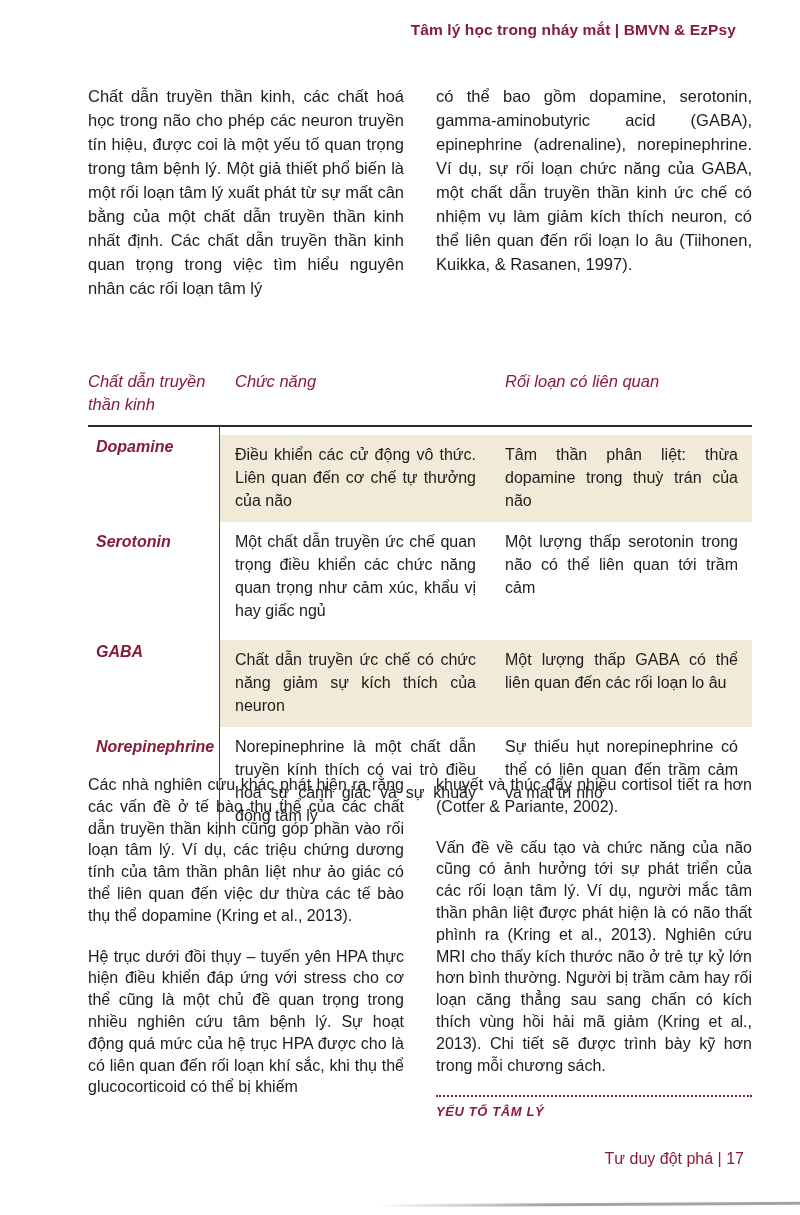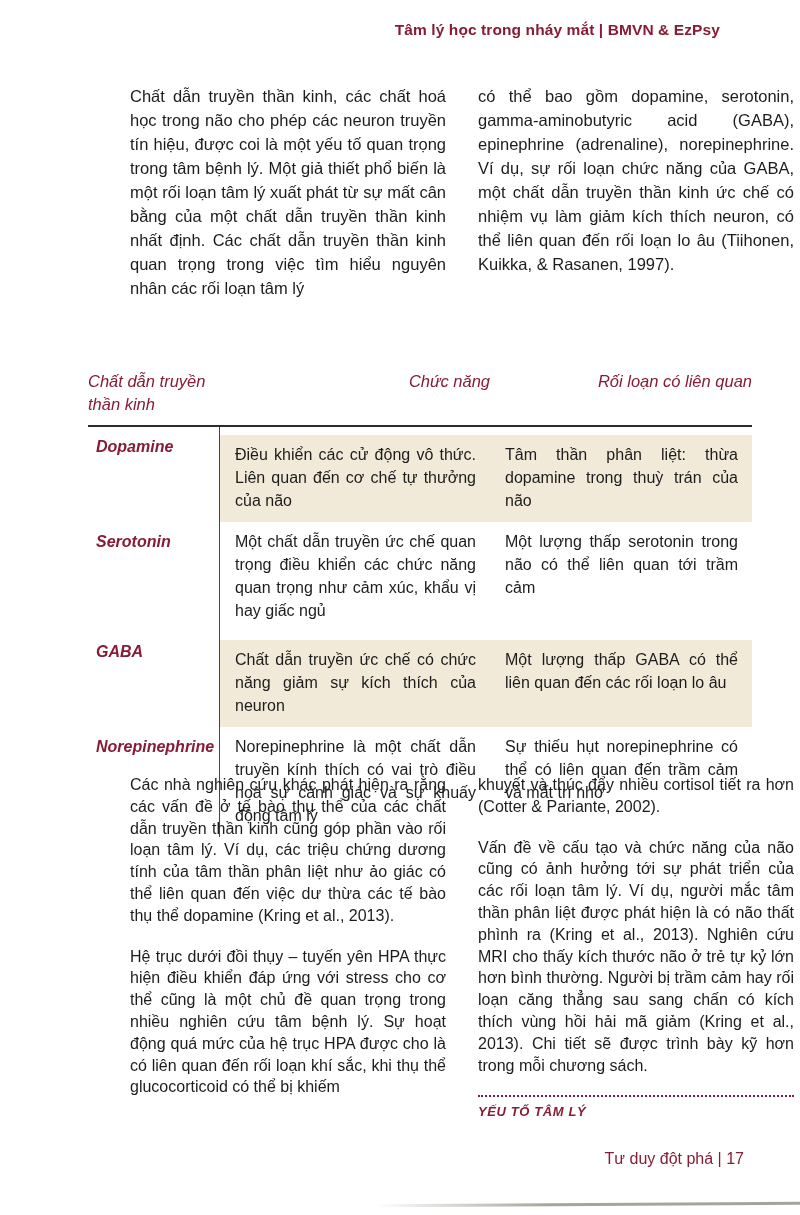--- a/index.html
+++ b/index.html
@@ -6,39 +6,39 @@
   .page {
     position:relative;
     width:800px; height:1215px;
     margin:0 auto;
     background:#ffffff;
     font-family:"Liberation Sans", sans-serif;
     color:#1c1c1c;
     overflow:hidden;
   }
   .header {
-    position:absolute; top:21px; right:80px;
+    position:absolute; top:21px; right:64px;
     color:var(--maroon);
     font-size:15.5px; font-weight:700;
     letter-spacing:.1px;
   }
   .section { position:absolute; left:88px; width:664px; }
-  .columns { display:grid; grid-template-columns:1fr 1fr; column-gap:32px;margin-left:42px; }
+  .columns { display:grid; grid-template-columns:1fr 1fr; column-gap:32px; }
   .intro { top:84px; }
   .intro p { margin:0; font-size:16.5px; line-height:24px; text-align:justify; }
 
   
   .nt-table { top:322px; }
   .thead {
     display:grid; grid-template-columns:132px 270px 262px;
     color:var(--maroon); font-style:italic; font-size:16.5px; line-height:23px;
     padding-bottom:9px;
     margin-top:48px;
   }
-  .thead .th2, .thead .th3 { padding-left:15px;text-align:right; }
+  .thead .th2, .thead .th3 { padding-left:15px; }
   .tbody { border-top:2.5px solid #2c2c2c; }
   .tr { display:grid; grid-template-columns:132px 270px 262px; }
   .td { font-size:16px; line-height:23px; }
   .td.name {
     font-weight:700; font-style:italic; color:var(--maroon);
     border-right:1.5px solid #454545;
     padding:8px 6px 6px 0;
     margin-left:8px;
   }
   .td.fn, .td.dis { padding:8px 14px 10px 15px; text-align:justify; }

